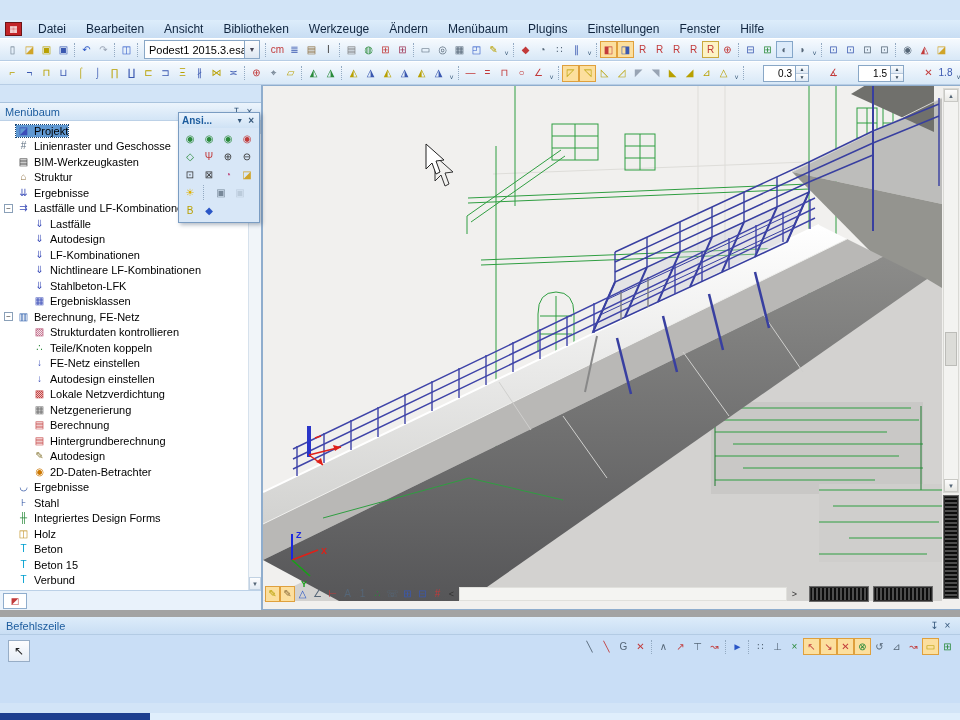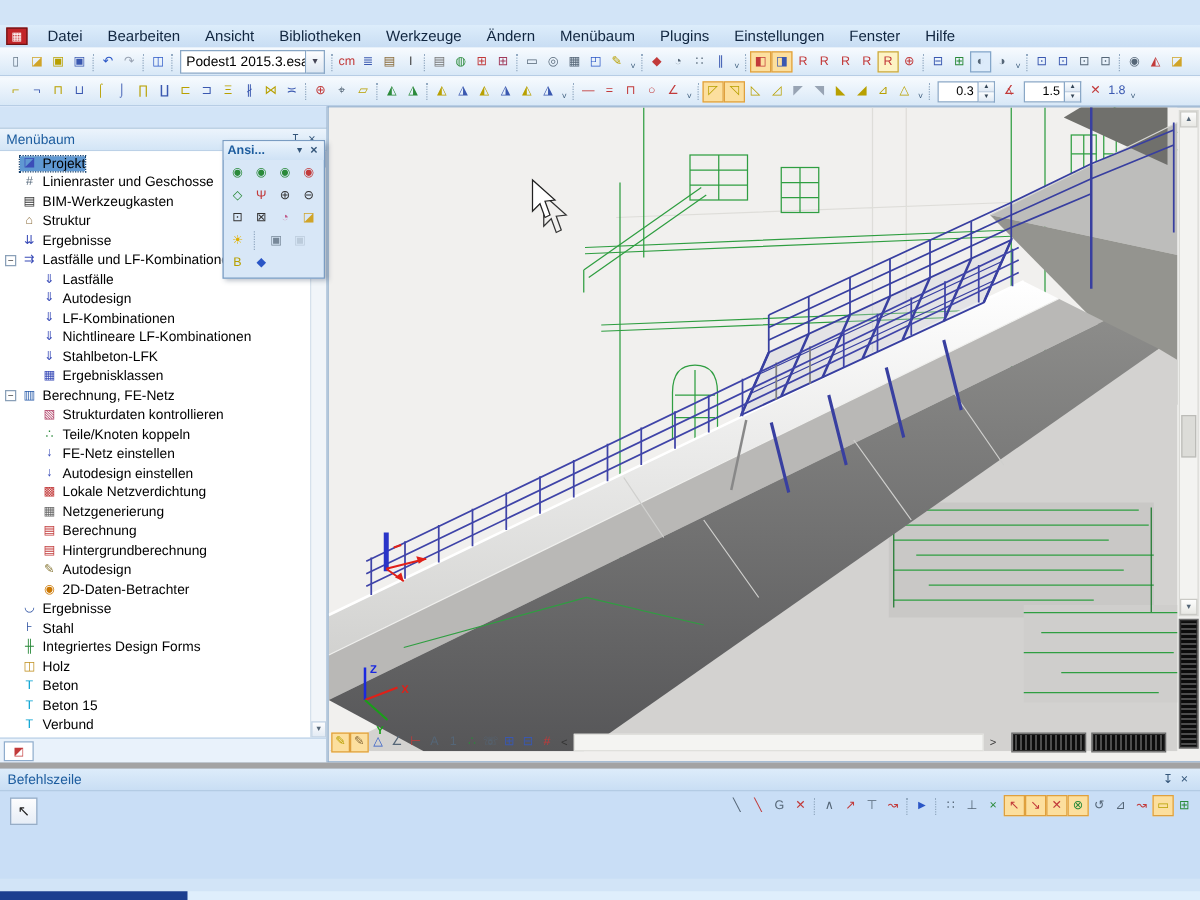--- a/index.html
+++ b/index.html
@@ -38,21 +38,21 @@
   .tb-btn.bl{background:#dcebfa;border-color:#84a6c9}
   .tb-btn.dis{opacity:.45}
   .tb-of{width:9px;height:17px;flex:none;font-size:7px;color:#3a5a7a;display:flex;
     align-items:flex-end;justify-content:center;padding-bottom:1px}
   .tb-dd{display:flex;align-items:center;height:19px;margin:0 3px;flex:none}
   .dd-box{width:101px;height:19px;background:#fff;border:1px solid #89a7c6;display:flex;
     align-items:center;padding:0 4px;font-size:11px;white-space:nowrap;overflow:hidden}
   .dd-arrow{width:15px;height:19px;border:1px solid #89a7c6;border-left:none;font-size:7px;
     display:flex;align-items:center;justify-content:center;color:#445;
     background:linear-gradient(#fdfdfe,#dde7f2)}
-  .tb-sp{display:flex;align-items:center;margin:0 3px;flex:none}
+  .tb-sp{display:flex;align-items:center;margin:0 16px;flex:none}
   .sp-box{width:33px;height:17px;background:#fff;border:1px solid #89a7c6;text-align:right;
     padding:2px 3px 0 0;font-size:10px}
   .sp-ud{width:13px;height:17px;display:flex;flex-direction:column;border:1px solid #89a7c6;border-left:none}
   .sp-u,.sp-d{flex:1;font-size:5px;line-height:7px;text-align:center;color:#345;
     background:linear-gradient(#fbfdfe,#dfe9f4)}
   .sp-u{border-bottom:1px solid #b9c9dc}
 
   
   .panel-left{position:absolute;left:0;top:85px;width:262px;height:525px;background:#fff;
     border-right:1px solid #8fadcd}
@@ -100,21 +100,21 @@
   .ans-hd{height:15px;display:flex;align-items:center;padding:0 3px;
     background:linear-gradient(#eaf3fc,#cfe2f5);color:#1c5c9e;font-weight:bold;font-size:10px}
   .ans-x{font-size:10px;color:#34567a;padding:0 2px}
   .ans-dd{font-size:7px;color:#34567a;padding:0 3px}
   .ans-body{padding:2px 2px 3px 2px;display:flex;flex-direction:column;gap:1px}
   .ans-row{display:flex;align-items:center;gap:1px}
   .ans-row .tb-btn{width:18px;height:17px}
   .ans-gap{width:8px;height:15px;border-left:1px dotted #93aac2;margin-left:3px}
 
   
-  .cmd{position:absolute;left:0;top:610px;width:960px;height:93px;background:#c9def6;border-top:5px solid #a3a3a3}
+  .cmd{position:absolute;left:0;top:610px;width:960px;height:93px;background:#c9def6;border-top:7px solid #a3a3a3}
   .cmd-hd{height:18px;display:flex;align-items:center;padding:0 6px;color:#1c5c9e;
     background:linear-gradient(#ddecfa,#c9def4);border-bottom:1px solid #b3cbe4}
   .cmd-body{position:relative;height:56px}
   .cursor-btn{position:absolute;left:8px;top:5px;width:22px;height:22px;color:#222;font-size:12px;
     background:linear-gradient(#fdfdfe,#e6edf6);border:1px solid #97adc6;display:flex;
     align-items:center;justify-content:center}
   .snapbar{position:absolute;right:4px;top:3px;display:flex;align-items:center}
   .cmd-input{position:absolute;left:0;bottom:0;width:960px;height:19px;background:#fff;
     border:1px solid #7a96b4;display:flex;align-items:center;padding-left:4px;font-size:11px;color:#000}
 

